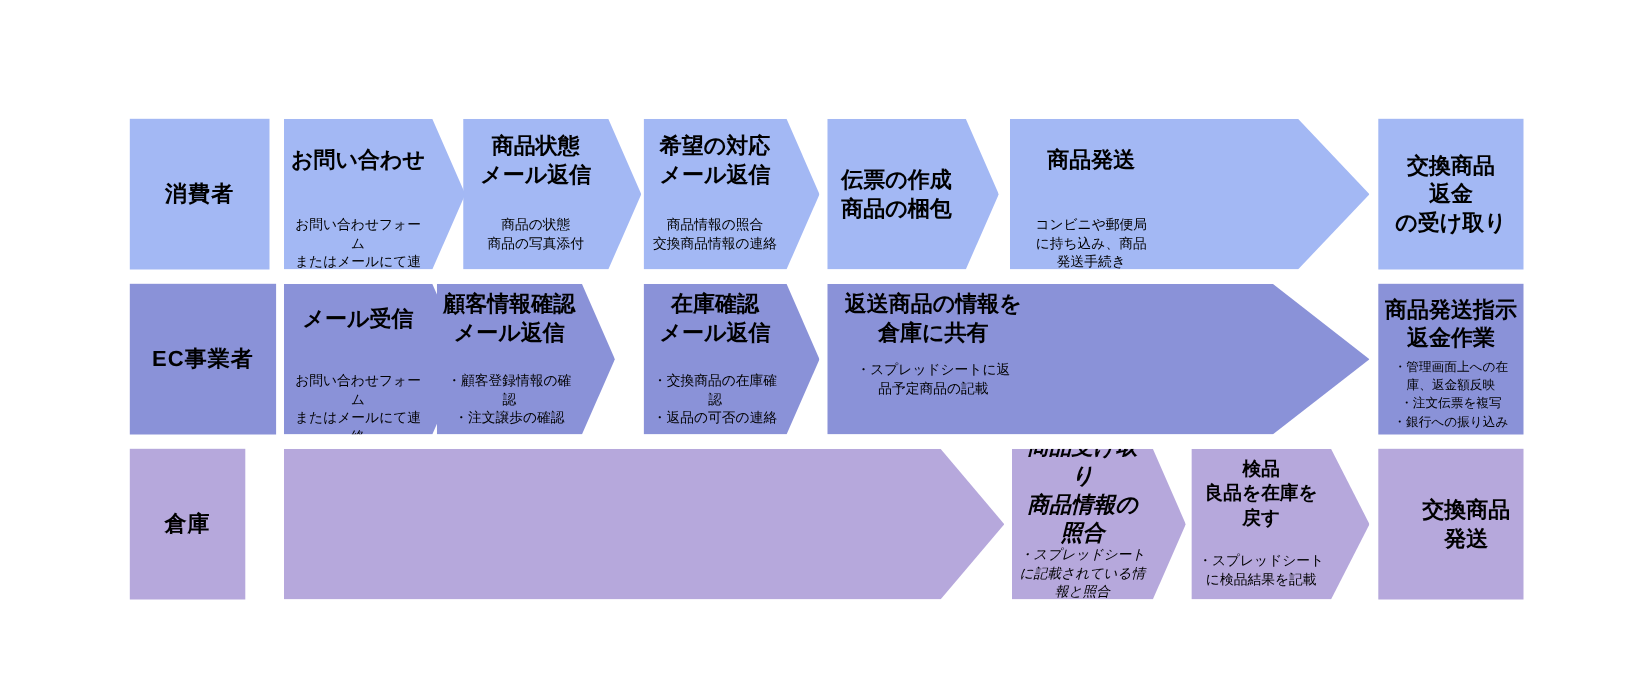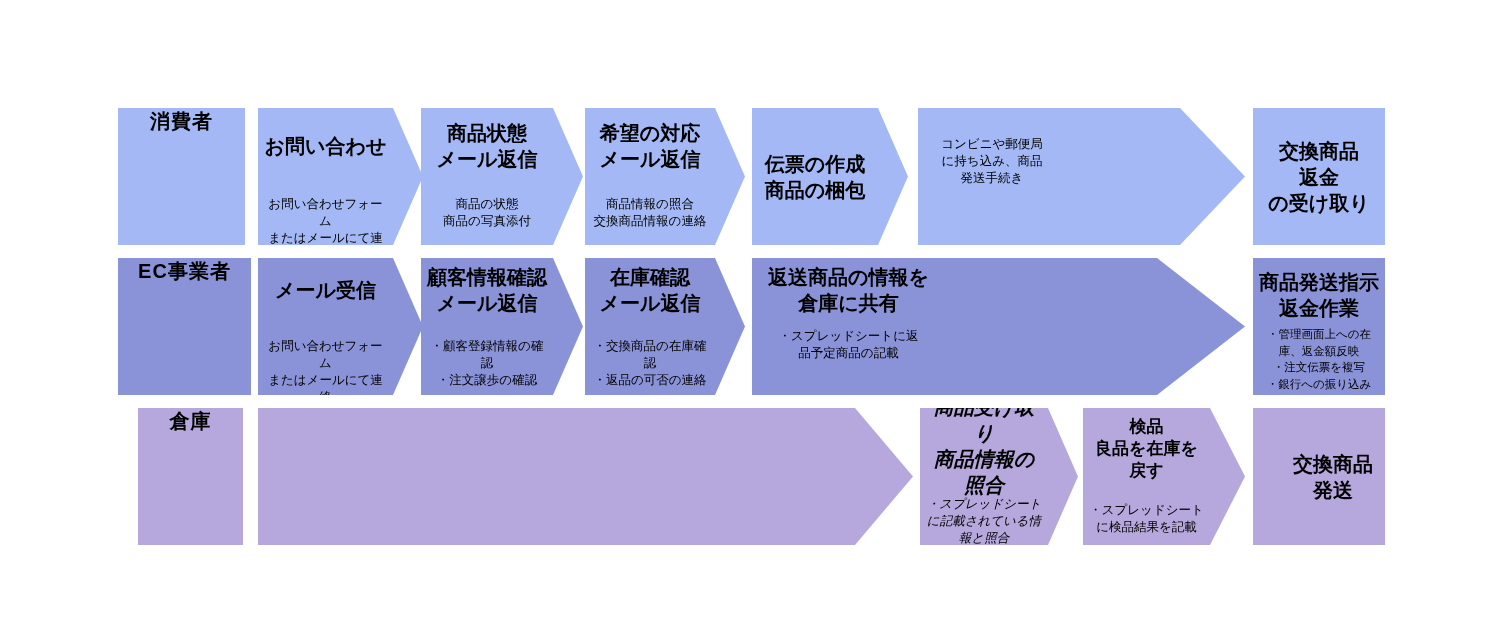--- a/index.html
+++ b/index.html
@@ -11,21 +11,21 @@
     color:#000;
     overflow:hidden;
   }
   .shape{position:absolute;height:137px;box-sizing:border-box;}
   .row1{top:108px;background:#a3b8f4;}
   .row2{top:258px;background:#8a92d8;}
   .row3{top:408px;background:#b6a8dc;}
   .arrow{
     clip-path:polygon(0 0,calc(100% - var(--tip)) 0,100% 50%,calc(100% - var(--tip)) 100%,0 100%);
   }
-  .lane-box{display:flex;align-items:flex-start;justify-content:center;}
+  .lane-box{display:flex;align-items:center;justify-content:center;}
   .lane-label{font-weight:bold;font-size:20px;letter-spacing:1px;}
   .content{
     display:flex;flex-direction:column;align-items:center;
     height:100%;box-sizing:border-box;
     padding:8px 4px 0 4px;
   }
   .arrow .content{padding-right:calc(var(--tip) + 4px);}
   .title{
     min-height:60px;display:flex;align-items:center;justify-content:center;
     font-weight:bold;font-size:20px;line-height:1.3;text-align:center;
@@ -88,20 +88,21 @@
 
   <div class="shape arrow row1 vcenter" id="r1s4" style="left:752px;width:156px;--tip:30px;">
     <div class="content">
       <div class="title txt">伝票の作成
 商品の梱包</div>
     </div>
   </div>
 
   <div class="shape arrow row1" id="r1s5" style="left:918px;width:327px;--tip:65px;">
     <div class="content">
+      <div class="title txt">商品発送</div>
       <div class="sub txt">コンビニや郵便局
 に持ち込み、商品
 発送手続き</div>
     </div>
   </div>
 
   <div class="shape row1 vcenter" id="r1s6" style="left:1253px;width:132px;--tip:0px;">
     <div class="content">
       <div class="title txt">交換商品
 返金
@@ -114,21 +115,21 @@
   </div>
 
   <div class="shape arrow row2 packed" id="r2s1" style="left:258px;width:165px;--tip:30px;">
     <div class="content">
       <div class="title txt">メール受信</div>
       <div class="sub txt">お問い合わせフォーム
 またはメールにて連絡</div>
     </div>
   </div>
 
-  <div class="shape arrow row2 packed" id="r2s2" style="left:421px;width:162px;--tip:30px;">
+  <div class="shape arrow row2 packed" id="r2s2" style="left:397px;width:162px;--tip:30px;">
     <div class="content">
       <div class="title txt">顧客情報確認
 メール返信</div>
       <div class="sub txt">・顧客登録情報の確
 認
 ・注文譲歩の確認</div>
     </div>
   </div>
 
   <div class="shape arrow row2 packed" id="r2s3" style="left:585px;width:160px;--tip:30px;">
@@ -154,21 +155,21 @@
     <div class="content">
       <div class="title txt">商品発送指示
 返金作業</div>
       <div class="sub txt">・管理画面上への在
 庫、返金額反映
 ・注文伝票を複写
 ・銀行への振り込み</div>
     </div>
   </div>
 
-  <div class="shape row3 lane-box" style="left:118px;width:105px;margin-left:20px;">
+  <div class="shape row3 lane-box" style="left:118px;width:105px;">
     <span class="lane-label txt">倉庫</span>
   </div>
 
   <div class="shape arrow row3" id="r3s1" style="left:258px;width:655px;--tip:58px;"></div>
 
   <div class="shape arrow row3" id="r3s2" style="left:920px;width:158px;font-style:italic;--tip:30px;">
     <div class="content">
       <div class="title txt">商品受け取り
 商品情報の照合</div>
       <div class="sub txt">・スプレッドシート

